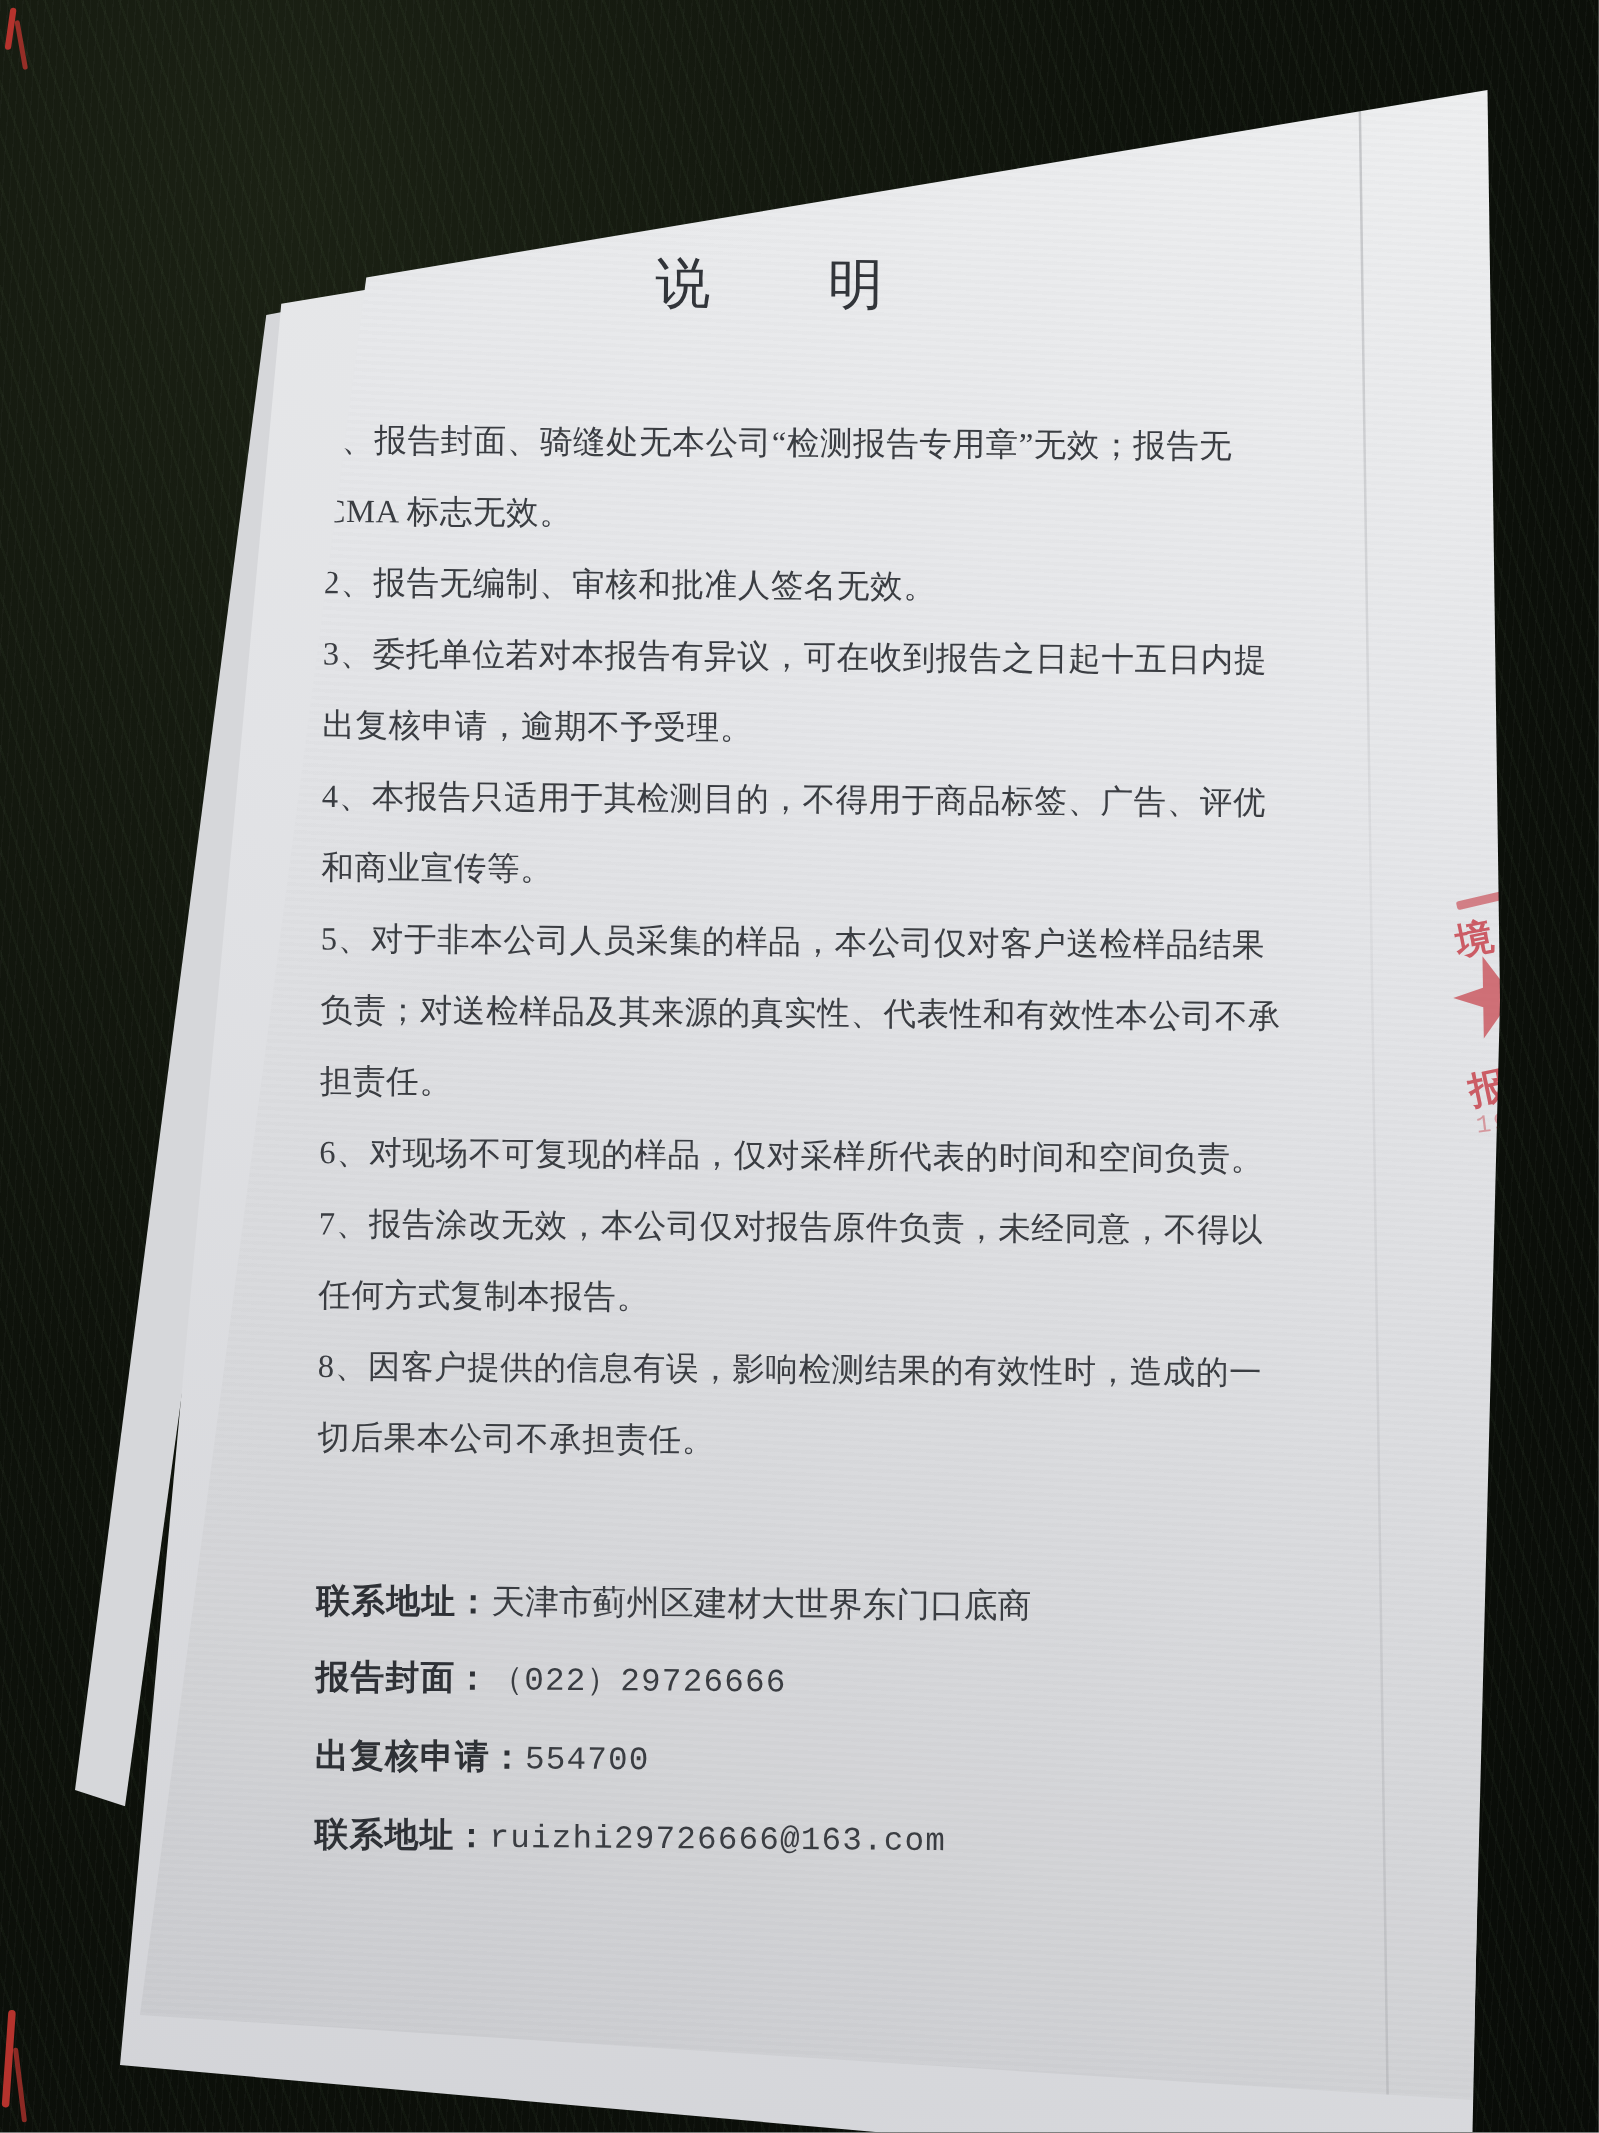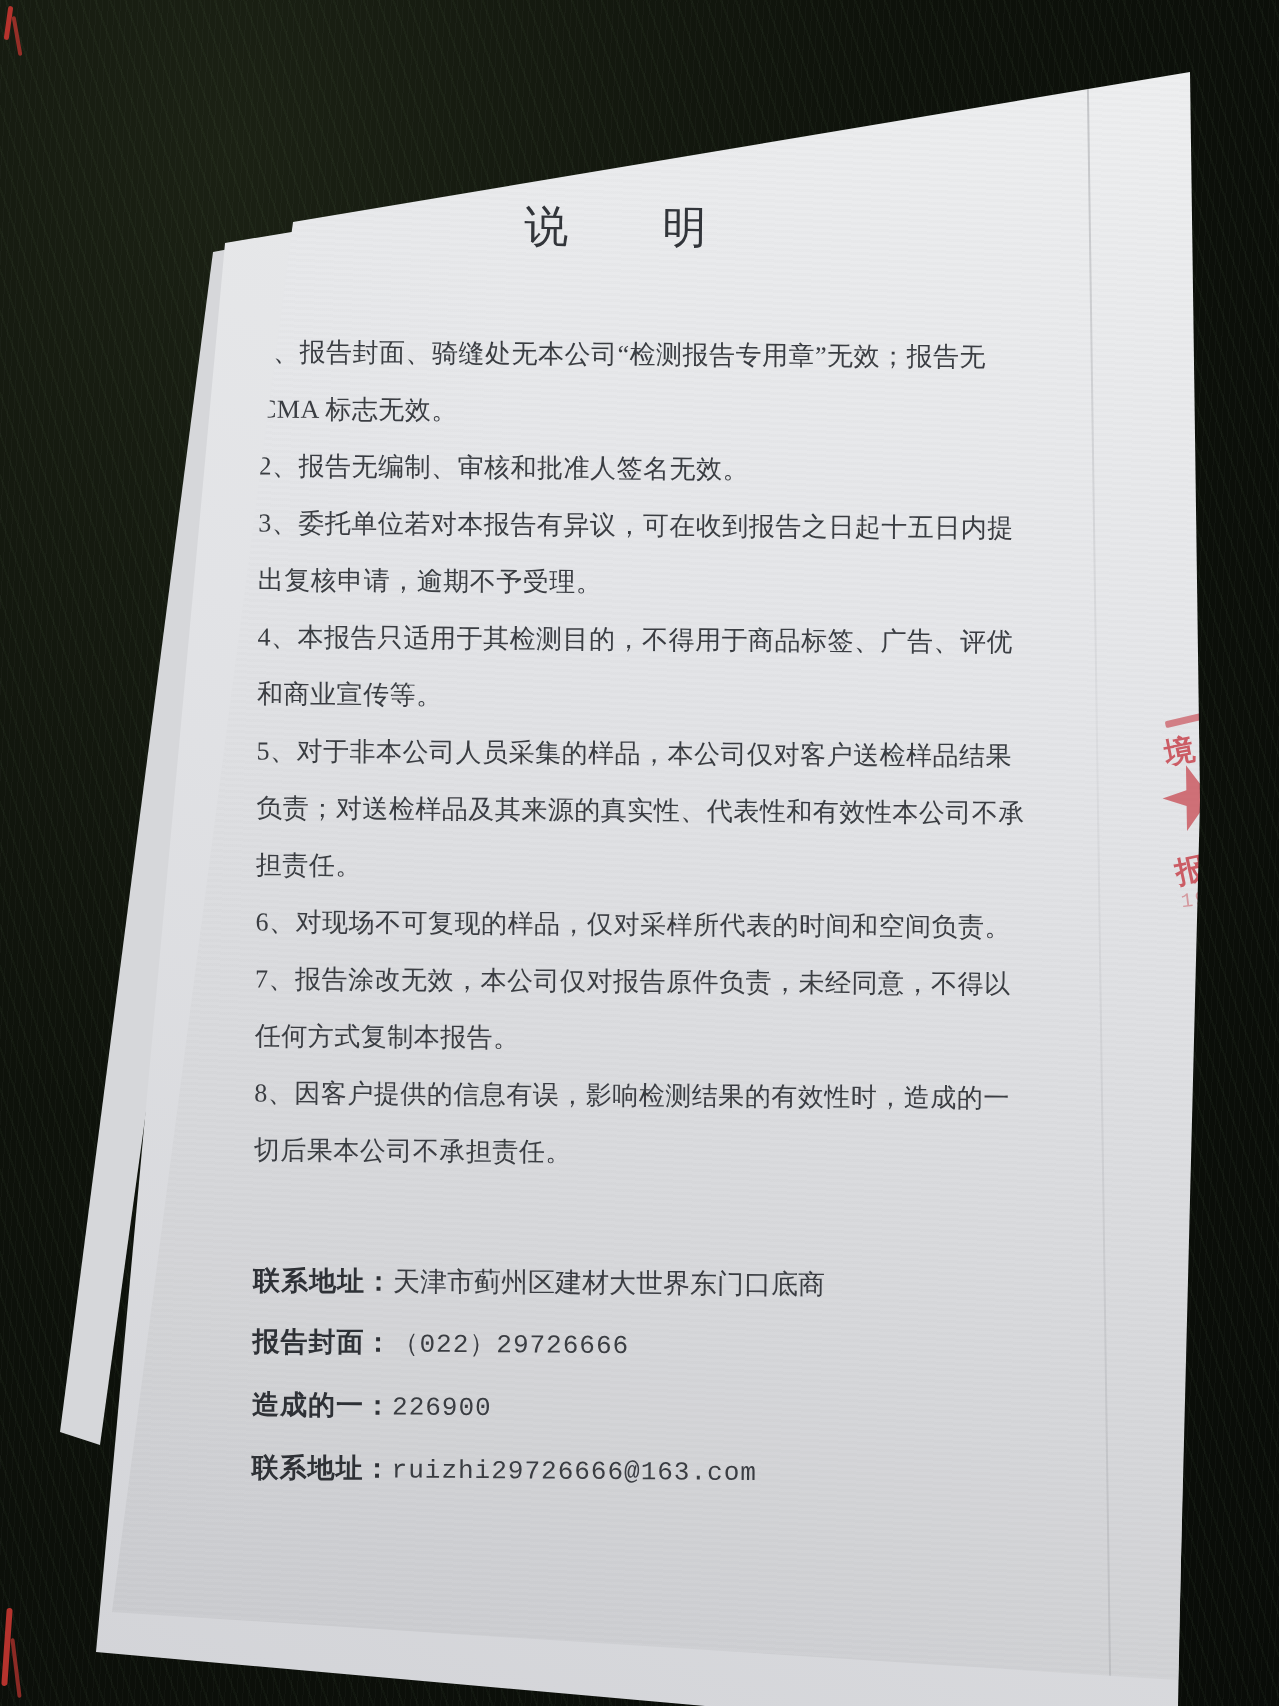--- a/index.html
+++ b/index.html
@@ -103,21 +103,21 @@
     </div>
 
     <div class="contact">
       <div class="contact-row">
         <span class="contact-label">联系地址：</span><span class="contact-value">天津市蓟州区建材大世界东门口底商</span>
       </div>
       <div class="contact-row">
         <span class="contact-label">报告封面：</span><span class="contact-value mono">（022）29726666</span>
       </div>
       <div class="contact-row">
-        <span class="contact-label">造成的一：</span><span class="contact-value mono">226900</span>
+        <span class="contact-label">出复核申请：</span><span class="contact-value mono">554700</span>
       </div>
       <div class="contact-row">
         <span class="contact-label">联系地址：</span><span class="contact-value mono">ruizhi29726666@163.com</span>
       </div>
     </div>
   </div>
 
   <div class="stamp">
     <span class="stamp-bar"></span>
     <span class="stamp-char-top">境</span>

